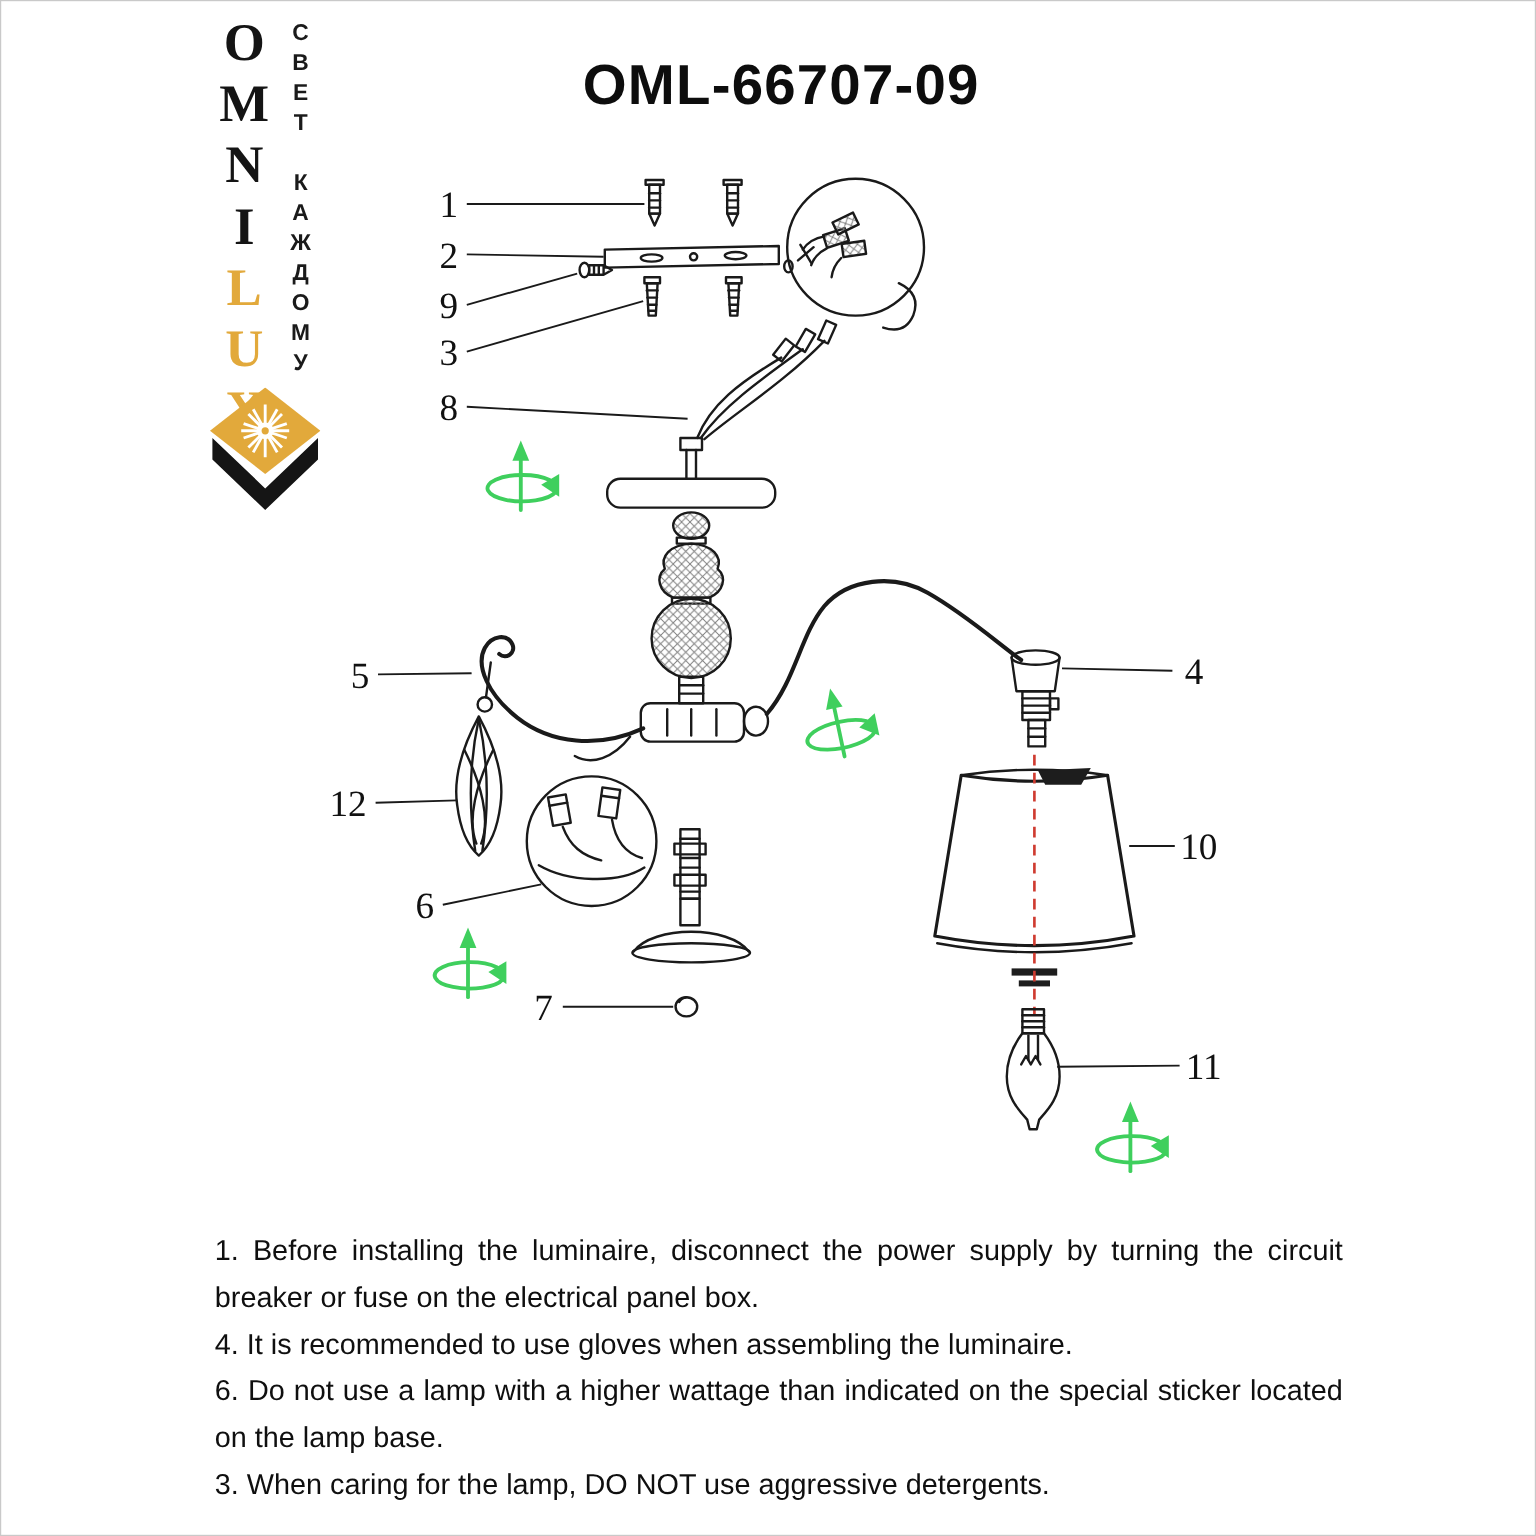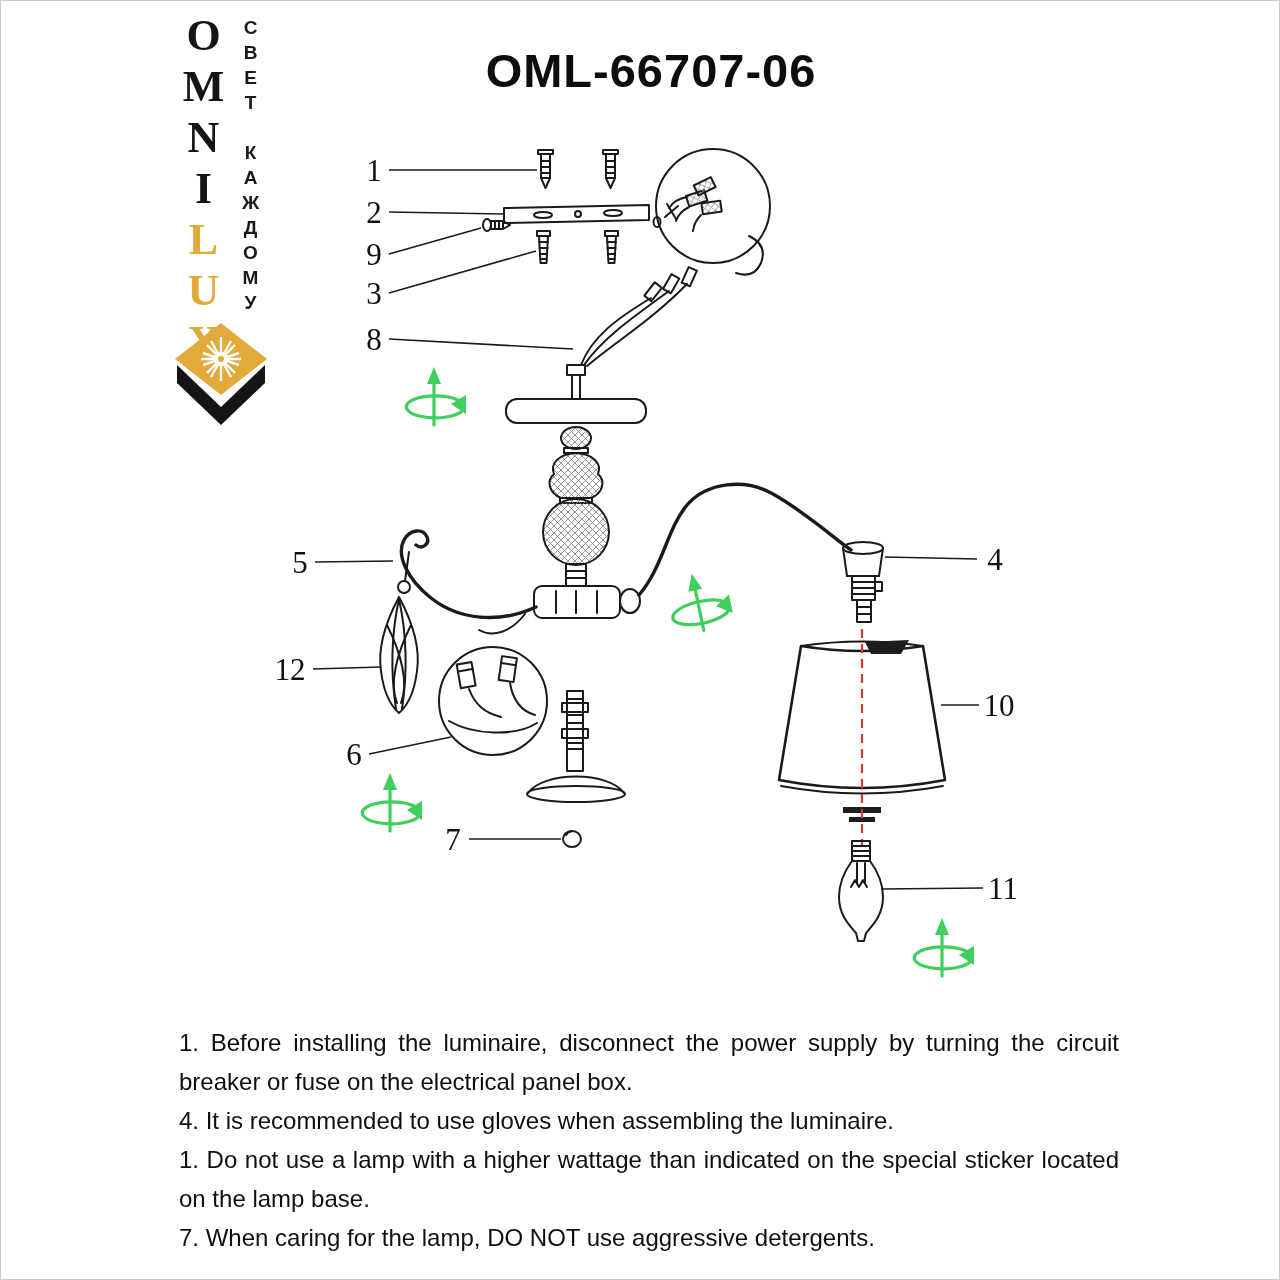--- a/index.html
+++ b/index.html
@@ -67,21 +67,21 @@
       <line x1="36" y1="18" x2="56" y2="54"></line>
       <line x1="56" y1="18" x2="36" y2="54"></line>
       <line x1="28" y1="30" x2="64" y2="42"></line>
       <line x1="64" y1="30" x2="28" y2="42"></line>
     </g>
     <circle cx="46" cy="36" r="7" fill="#ffffff"></circle>
     <circle cx="46" cy="36" r="3" fill="#e2a93b"></circle>
     <polygon points="2,42 46,84 90,42 90,60 46,102 2,60" fill="#151515"></polygon>
   </svg>
 
-  <div class="title">OML-66707-06</div>
+  <div class="title">OML-66707-09</div>
 
   <svg class="diagram" viewBox="0 0 1280 1280">
     <defs>
       <pattern id="xh" width="7" height="7" patternUnits="userSpaceOnUse">
         <path d="M0,0 L7,7 M7,0 L0,7" stroke="#7d7d7d" stroke-width="0.8"></path>
       </pattern>
       <g id="dowel">
         <rect x="0" y="4" width="9" height="24" class="ink"></rect>
         <rect x="-3" y="0" width="15" height="4" class="ink"></rect>
         <polygon points="0,28 9,28 4.5,38" class="ink"></polygon>
@@ -290,17 +290,17 @@
       <text class="partnum" x="452" y="849">7</text>
       <text class="partnum" x="994" y="569">4</text>
       <text class="partnum" x="998" y="715">10</text>
       <text class="partnum" x="1002" y="898">11</text>
     </g>
   </svg>
 
   <div class="instructions">
     <p>1. Before installing the luminaire, disconnect the power supply by turning the circuit breaker or fuse on the electrical panel box.</p>
     <p>4. It is recommended to use gloves when assembling the luminaire.</p>
-    <p>1. Do not use a lamp with a higher wattage than indicated on the special sticker located on the lamp base.</p>
-    <p>7. When caring for the lamp, DO NOT use aggressive detergents.</p>
+    <p>6. Do not use a lamp with a higher wattage than indicated on the special sticker located on the lamp base.</p>
+    <p>3. When caring for the lamp, DO NOT use aggressive detergents.</p>
   </div>
 
 </div>
 
 </body></html>

